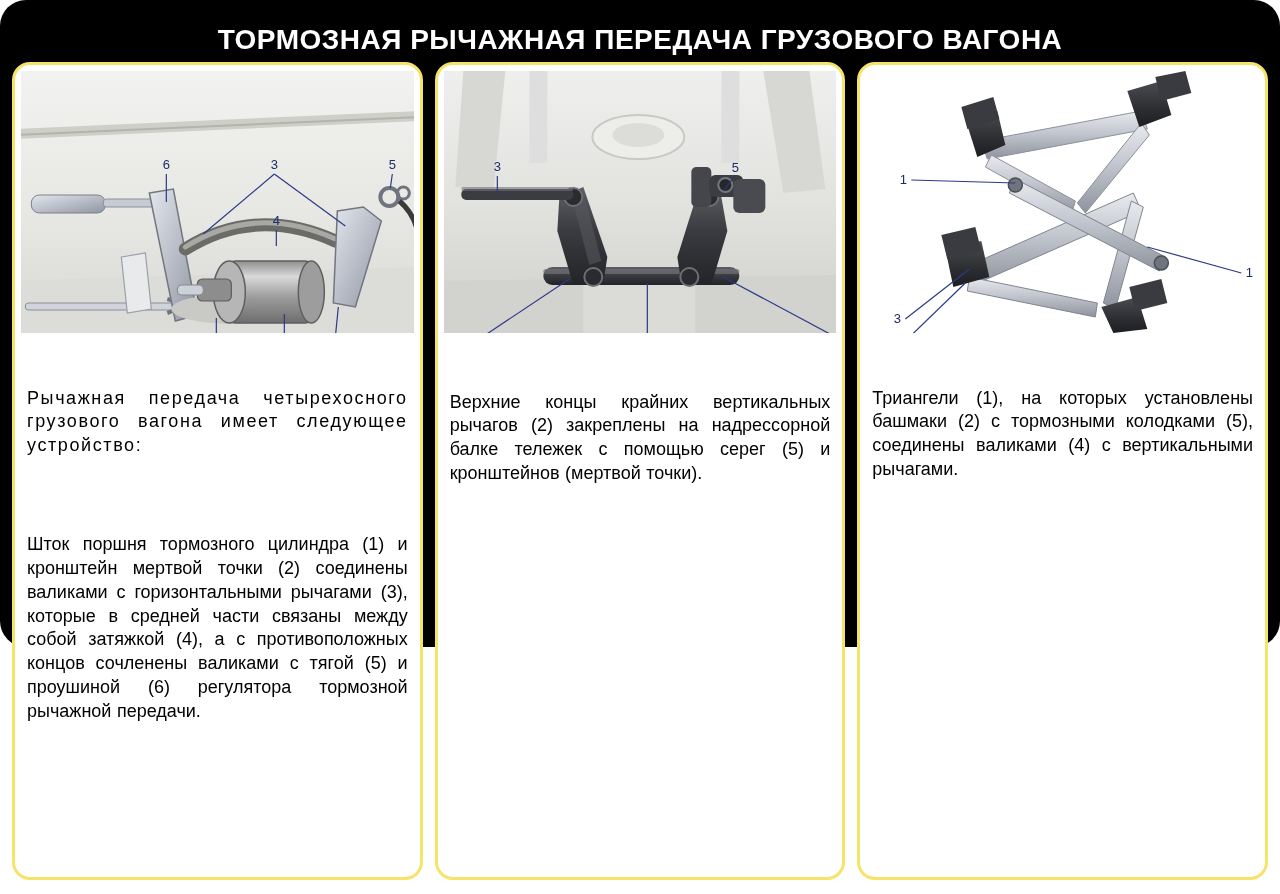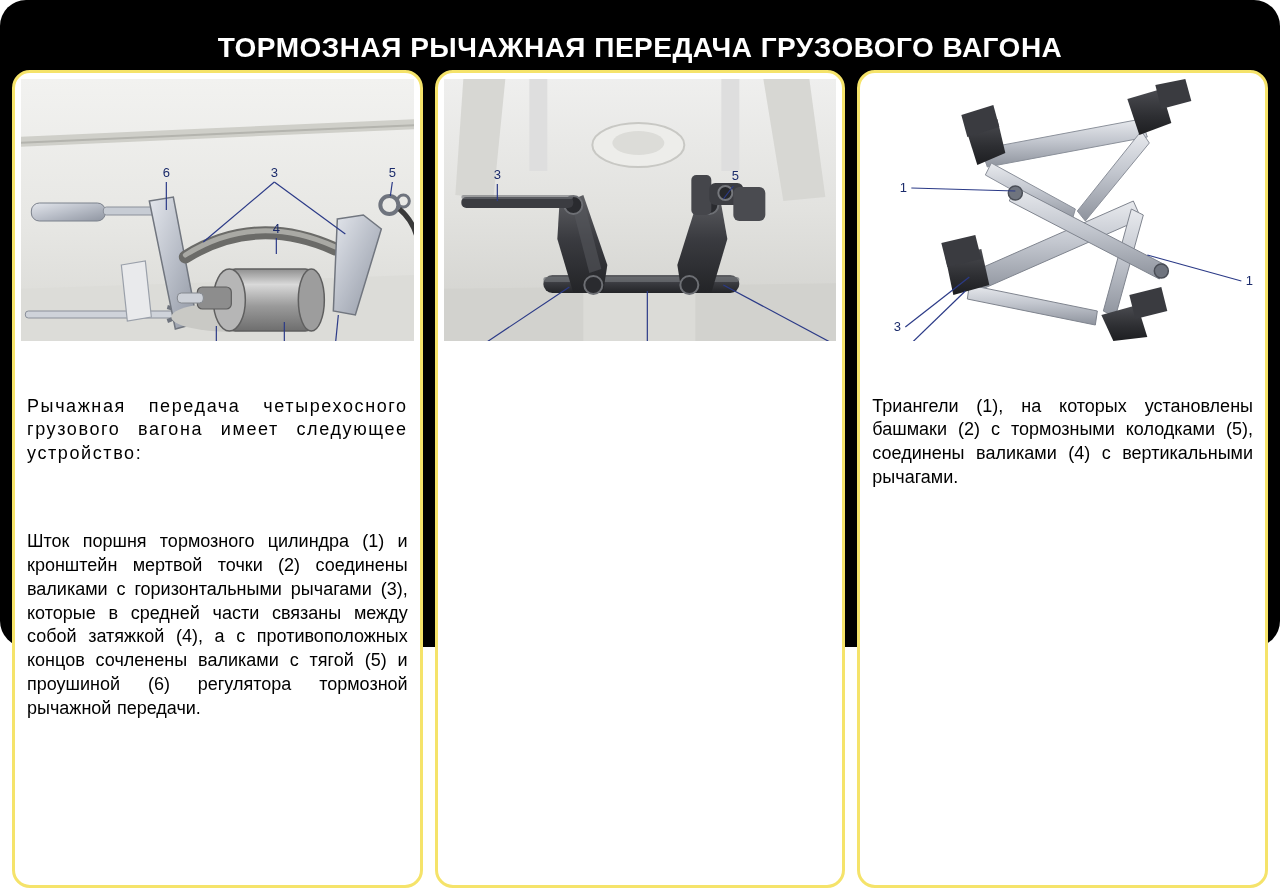--- a/index.html
+++ b/index.html
@@ -14,21 +14,21 @@
     overflow: hidden;
   }
   .poster {
     position: absolute;
     left: 0; top: 0;
     width: 1280px;
     height: 647px;
     box-sizing: border-box;
     background: #000000;
     border-radius: 26px;
-    padding: 26px 12px 12px 12px;
+    padding: 18px 12px 12px 12px;
   }
   .title-bar {
     height: 44px;
     display: flex;
     align-items: center;
     justify-content: center;
     color: #ffffff;
     font-weight: bold;
     font-size: 28px;
     letter-spacing: 0.5px;
@@ -63,21 +63,21 @@
     margin-top: 6px;
     padding: 0 6px;
     font-size: 18px;
     line-height: 1.32;
     color: #000000;
     text-align: justify;
     white-space: pre-wrap;
     word-spacing: 0.5px;
   }
   .para { margin: 0 0 0 0; }
-  .para + .para { margin-top: 17px; }
+  .para + .para { margin-top: 28px; }
   .lead {
     letter-spacing: 1.6px;
   }
 </style>
 </head>
 <body>
 
 <div class="poster">
 
   <div class="title-bar">ТОРМОЗНАЯ РЫЧАЖНАЯ ПЕРЕДАЧА ГРУЗОВОГО ВАГОНА</div>
@@ -224,20 +224,21 @@
           <g font-family="Liberation Sans, sans-serif" font-size="13" fill="#1b2b6b" text-anchor="middle">
             <text x="64" y="100">3</text>
             <text x="302" y="101">5</text>
             <text x="44" y="274">1</text>
             <text x="214" y="274">4</text>
             <text x="408" y="274">2</text>
           </g>
         </svg>
       </div>
       <div class="body-text">
+        <p class="para" style="margin-top:4px;">Верхние концы крайних вертикальных рычагов (2) закреплены на надрессорной балке тележек с помощью серег (5) и кронштейнов (мертвой точки).</p>
       </div>
     </div>
 
     <div class="card">
       <div class="figure">
         <svg class="fig-svg" viewBox="0 0 394 262" preserveAspectRatio="xMidYMid slice">
           <defs>
             <linearGradient id="bar" x1="0" y1="0" x2="0" y2="1">
               <stop offset="0%" stop-color="#e8eaee"></stop>
               <stop offset="45%" stop-color="#c3c7cf"></stop>

